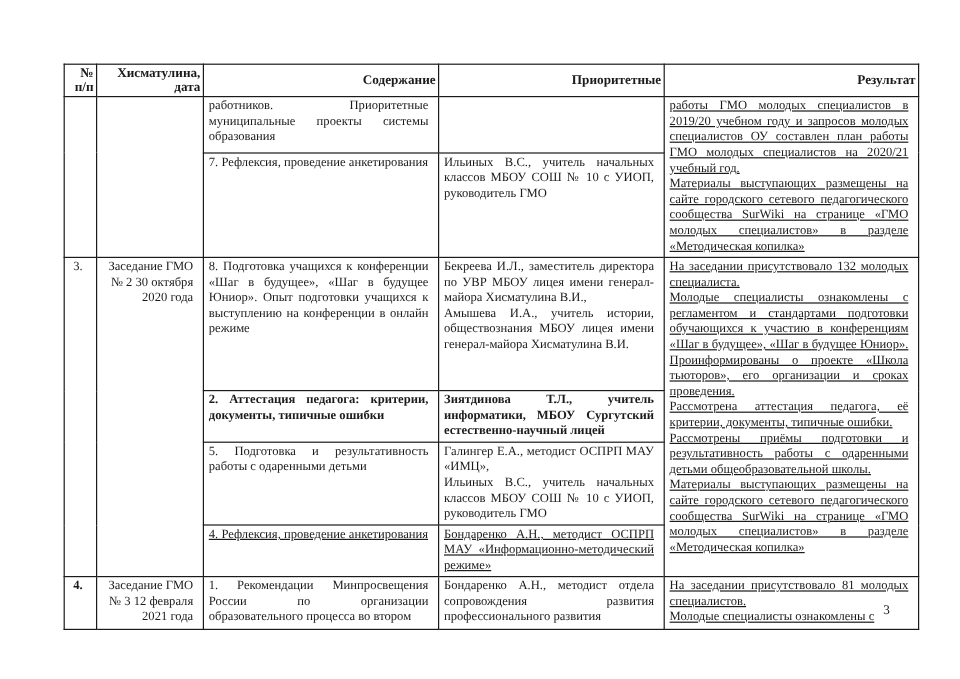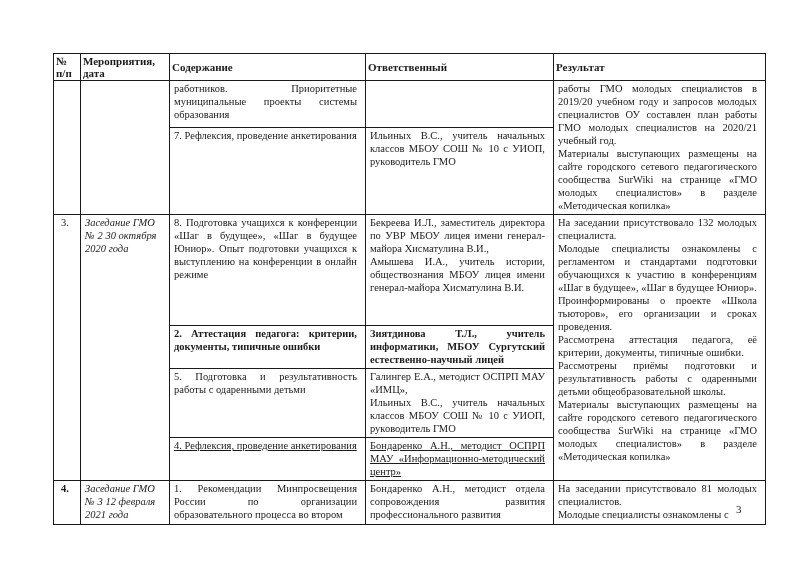--- a/index.html
+++ b/index.html
@@ -24,30 +24,30 @@
     vertical-align:top;
     font-size:10.5px;
     line-height:13px;
     white-space:pre-line;
     word-wrap:break-word;
   }
   table.doc th{
     font-weight:bold;
     font-size:11px;
     line-height:12px;
-    text-align:left;
+    text-align:right;
     vertical-align:middle;
     padding:1px 2px;
   }
   td.c-num{text-align:center;}
   td.c-num.bold{font-weight:bold;}
-  td.c-event{text-align:left;font-style:italic;}
+  td.c-event{text-align:right;}
   td.c-content{text-align:justify;}
   td.c-resp{text-align:justify;}
-  td.c-result{text-align:justify;}
+  td.c-result{text-align:justify;text-decoration:underline;}
   tr.r-hdr{height:25px;}
   tr.r-b1{height:45px;}
   tr.r-b2{height:84px;}
   tr.r-c1{height:111px;}
   tr.r-c2{height:43px;font-weight:bold;}
   tr.r-c3{height:65px;}
   tr.r-c4{height:37px;text-decoration:underline;}
   tr.r-d{height:44px;}
   .page-number{
     position:absolute;
@@ -65,23 +65,23 @@
     <colgroup>
       <col style="width:27px">
       <col style="width:89px">
       <col style="width:196px">
       <col style="width:188px">
       <col style="width:212px">
     </colgroup>
     <thead>
       <tr class="r-hdr">
         <th>№ п/п</th>
-        <th>Мероприятия, дата</th>
+        <th>Хисматулина, дата</th>
         <th>Содержание</th>
-        <th>Ответственный</th>
+        <th>Приоритетные</th>
         <th>Результат</th>
       </tr>
     </thead>
     <tbody>
       <tr class="r-b1">
         <td class="c-num" rowspan="2"></td>
         <td class="c-event" rowspan="2"></td>
         <td class="c-content">работников. Приоритетные муниципальные проекты системы образования</td>
         <td class="c-resp"></td>
         <td class="c-result" rowspan="2">работы ГМО молодых специалистов в 2019/20 учебном году и запросов молодых специалистов ОУ составлен план работы ГМО молодых специалистов на 2020/21 учебный год.
@@ -108,21 +108,21 @@
         <td class="c-content">2. Аттестация педагога: критерии, документы, типичные ошибки</td>
         <td class="c-resp">Зиятдинова Т.Л., учитель информатики, МБОУ Сургутский естественно-научный лицей</td>
       </tr>
       <tr class="r-c3">
         <td class="c-content">5. Подготовка и результативность работы с одаренными детьми</td>
         <td class="c-resp">Галингер Е.А., методист ОСПРП МАУ «ИМЦ»,
 Ильиных В.С., учитель начальных классов МБОУ СОШ № 10 с УИОП, руководитель ГМО</td>
       </tr>
       <tr class="r-c4">
         <td class="c-content">4. Рефлексия, проведение анкетирования</td>
-        <td class="c-resp">Бондаренко А.Н., методист ОСПРП МАУ «Информационно-методический центр»</td>
+        <td class="c-resp">Бондаренко А.Н., методист ОСПРП МАУ «Информационно-методический режиме»</td>
       </tr>
 
       <tr class="r-d">
         <td class="c-num bold">4.</td>
         <td class="c-event">Заседание ГМО № 3 12 февраля 2021 года</td>
         <td class="c-content">1. Рекомендации Минпросвещения России по организации образовательного процесса во втором</td>
         <td class="c-resp">Бондаренко А.Н., методист отдела сопровождения развития профессионального развития</td>
         <td class="c-result">На заседании присутствовало 81 молодых специалистов.
 Молодые специалисты ознакомлены с</td>
       </tr>

